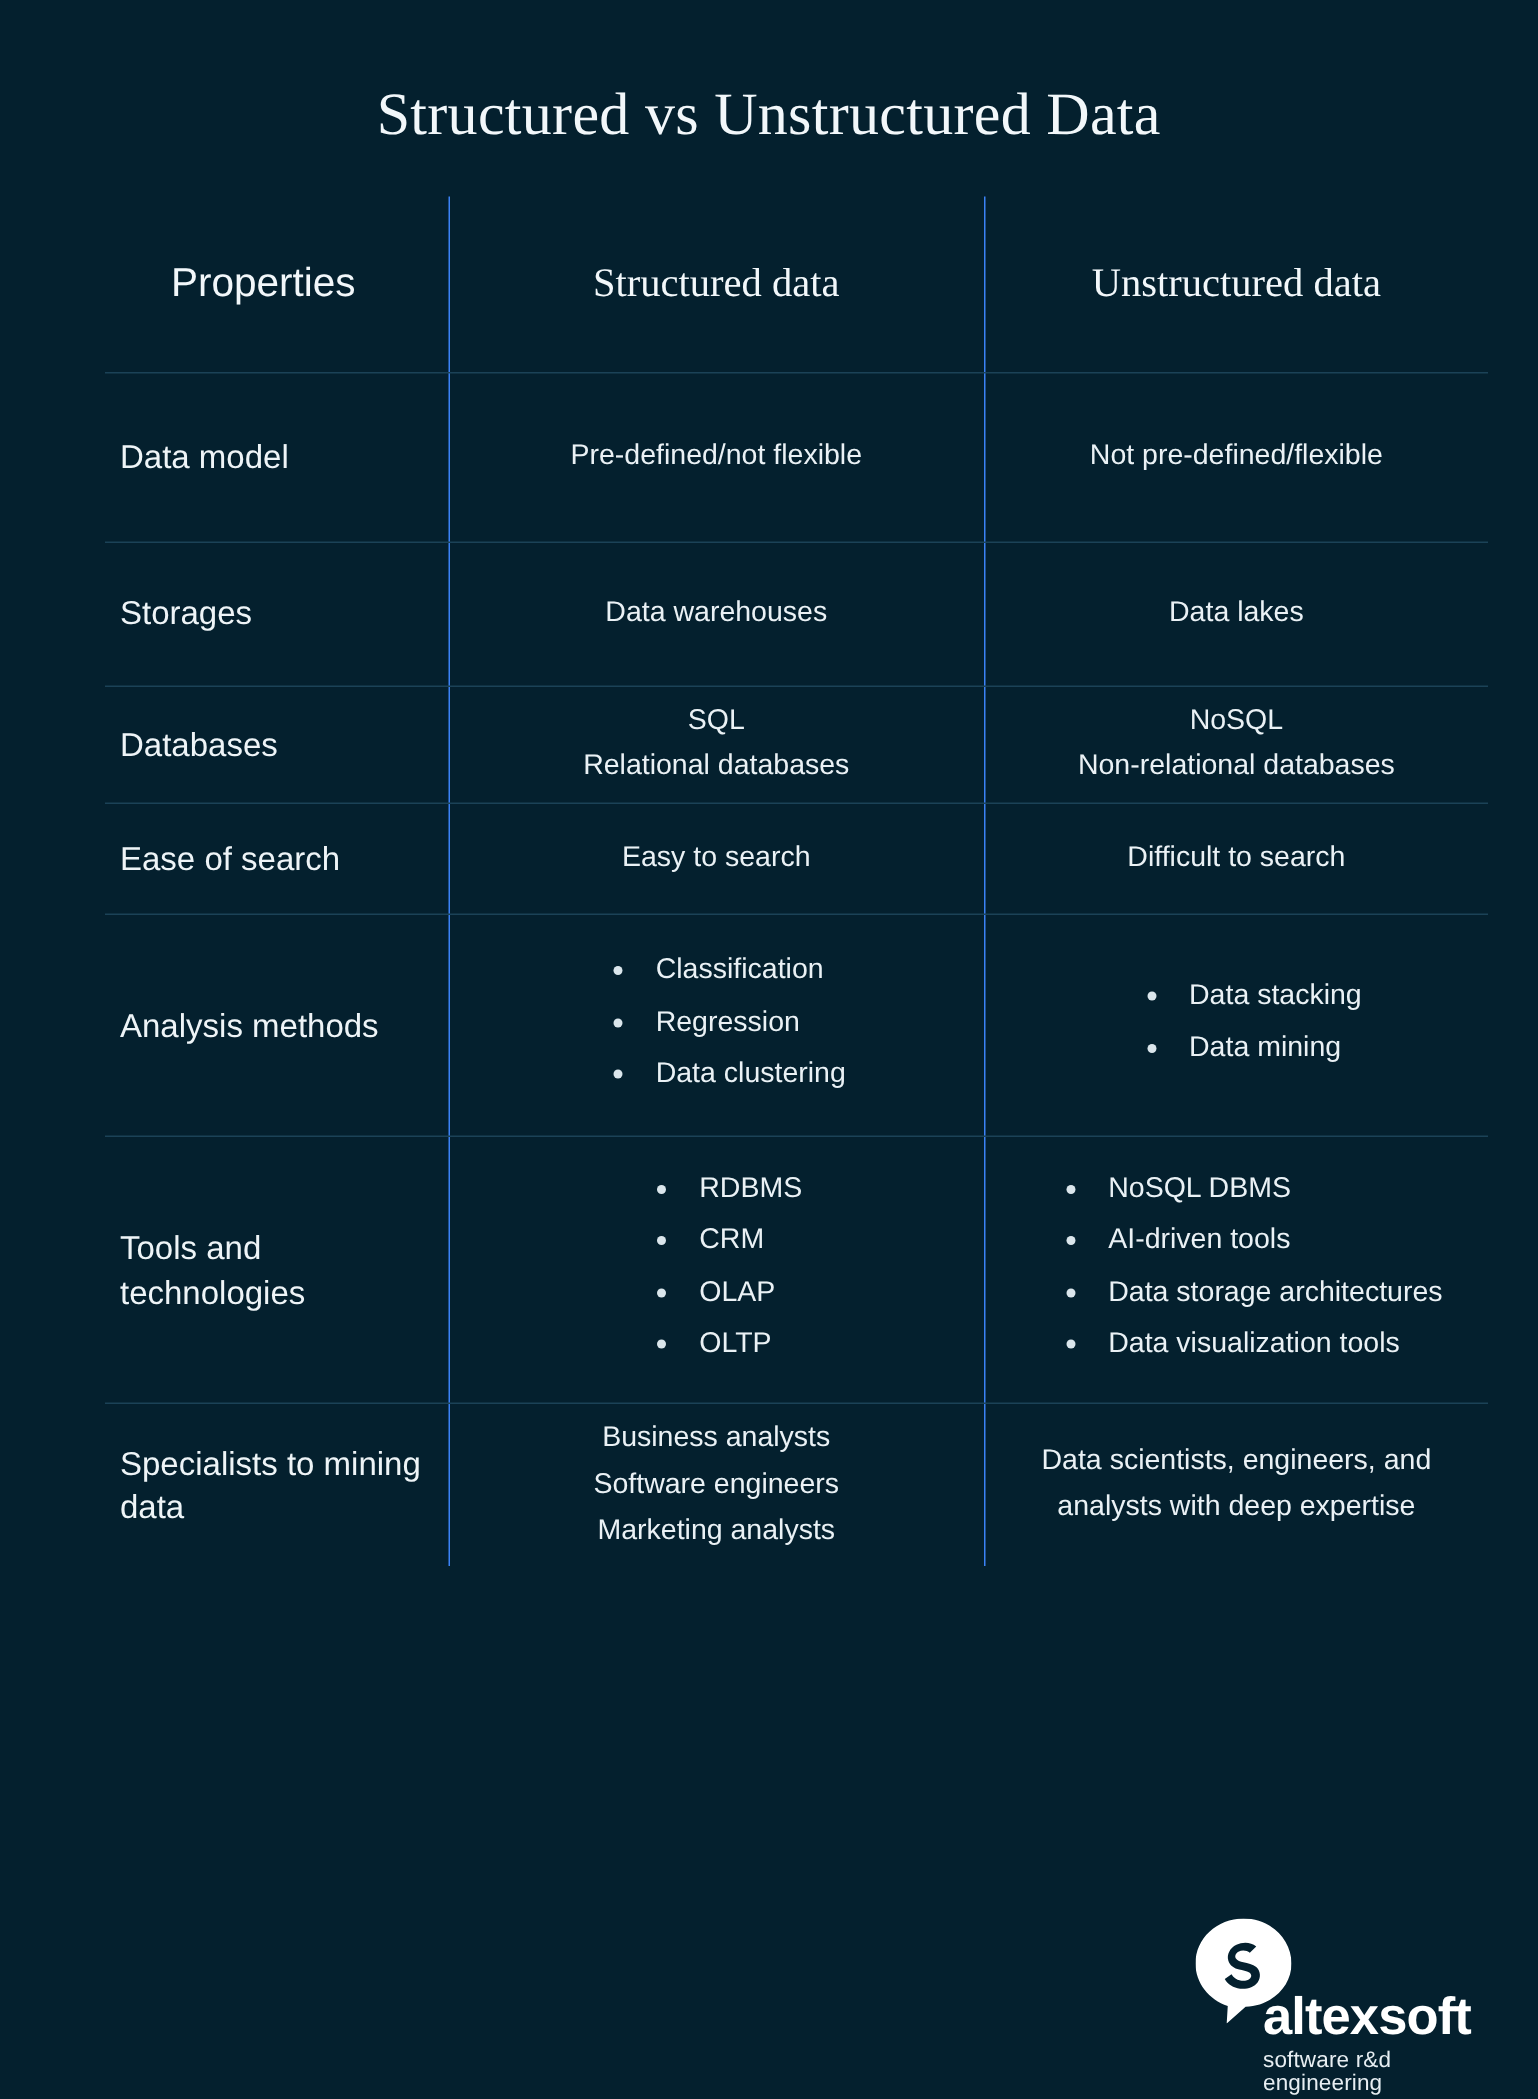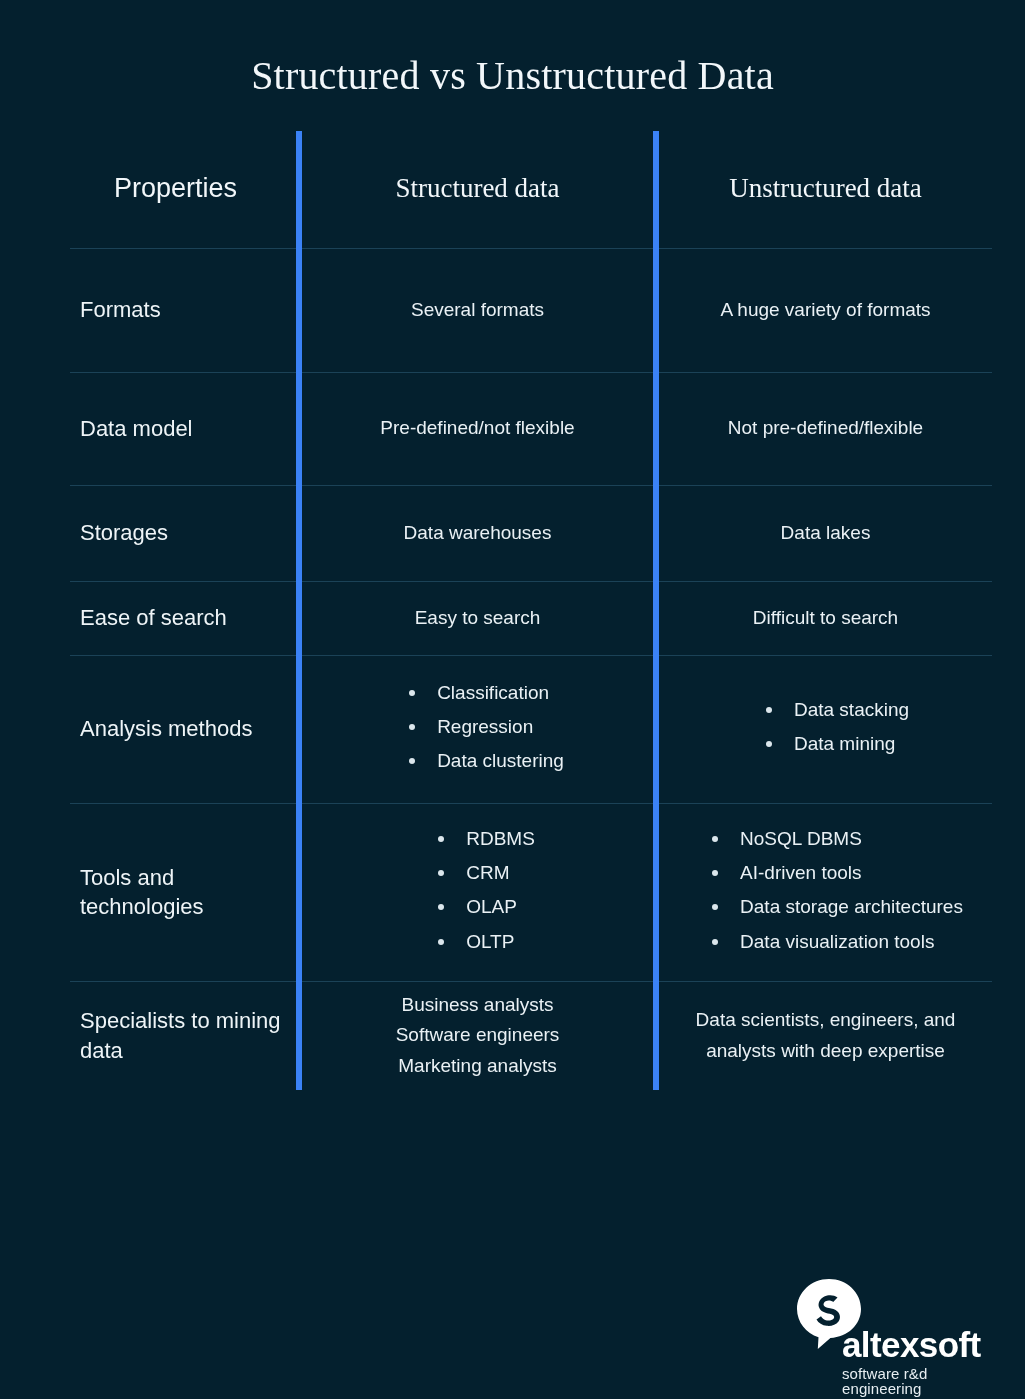--- a/index.html
+++ b/index.html
@@ -47,21 +47,21 @@
     table-layout: fixed;
   }
   .table col.c-prop  { width: 229px; }
   .table col.c-struc { width: 357px; }
   .table col.c-unstr { width: 336px; }
 
   .table td, .table th {
     padding: 0;
     vertical-align: middle;
     border-bottom: 1px solid #1b4257;
-    border-right: 6px solid #3b82f6;
+    border-right: 1px solid #3b82f6;
   }
   .table td:last-child, .table th:last-child {
     border-right: none;
   }
   .table tr.last-row td {
     border-bottom: none;
   }
 
   
   .hdr {
@@ -201,31 +201,20 @@
         <th>
           <div class="cell-inner val">Structured data</div>
         </th>
         <th>
           <div class="cell-inner val">Unstructured data</div>
         </th>
       </tr>
     </thead>
     <tbody>
 
-      <tr class="r-formats">
-        <td class="prop-cell">
-          <div class="cell-inner">Formats</div>
-        </td>
-        <td class="val-cell">
-          <div class="cell-inner">Several formats</div>
-        </td>
-        <td class="val-cell">
-          <div class="cell-inner">A huge variety of formats</div>
-        </td>
-      </tr>
 
       <tr class="r-datamodel">
         <td class="prop-cell">
           <div class="cell-inner">Data model</div>
         </td>
         <td class="val-cell">
           <div class="cell-inner">Pre-defined/not flexible</div>
         </td>
         <td class="val-cell">
           <div class="cell-inner">Not pre-defined/flexible</div>
@@ -237,20 +226,37 @@
           <div class="cell-inner">Storages</div>
         </td>
         <td class="val-cell">
           <div class="cell-inner">Data warehouses</div>
         </td>
         <td class="val-cell">
           <div class="cell-inner">Data lakes</div>
         </td>
       </tr>
 
+      <tr class="r-databases">
+        <td class="prop-cell">
+          <div class="cell-inner">Databases</div>
+        </td>
+        <td class="val-cell">
+          <div class="cell-inner multi-line">
+              <span>SQL</span>
+              <span>Relational databases</span>
+            </div>
+        </td>
+        <td class="val-cell">
+          <div class="cell-inner multi-line">
+              <span>NoSQL</span>
+              <span>Non-relational databases</span>
+            </div>
+        </td>
+      </tr>
 
       <tr class="r-ease">
         <td class="prop-cell">
           <div class="cell-inner">Ease of search</div>
         </td>
         <td class="val-cell">
           <div class="cell-inner">Easy to search</div>
         </td>
         <td class="val-cell">
           <div class="cell-inner">Difficult to search</div>

